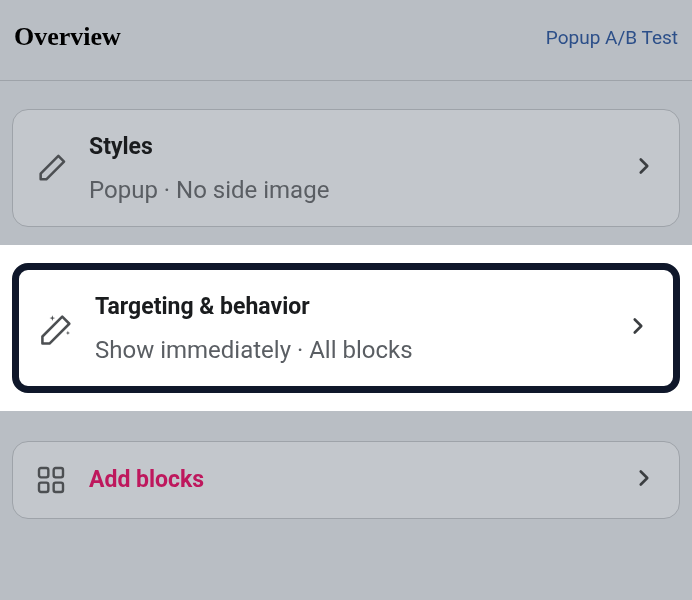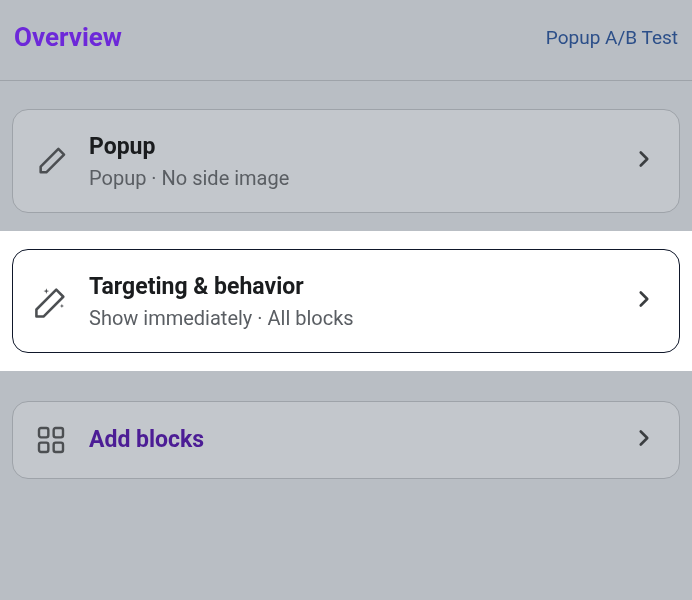--- a/index.html
+++ b/index.html
@@ -17,21 +17,22 @@
     .header {
       display: flex;
       justify-content: space-between;
       align-items: center;
       padding: 22px 14px 28px 14px;
       border-bottom: 1px solid #9ea3a9;
     }
     .overview-title {
       font-size: 26px;
       font-weight: 700;
-      color: #6d28d9;
+      color: #000000;
+      font-family: Liberation Serif, serif;
     }
     .create-ab-link {
       font-size: 19px;
       font-weight: 400;
       color: #2c4f89;
       cursor: pointer;
     }
     .content {
       padding: 0 12px;
     }
@@ -42,21 +43,21 @@
       padding: 22px 22px;
       cursor: pointer;
       margin-bottom: 0;
     }
     .card-dim {
       background: #c3c7cc;
       border: 1px solid #9ea3a9;
     }
     .card-active {
       background: #ffffff;
-      border: 1px solid #0f172a;
+      border: 7px solid #0f172a;
     }
     .card-spacer-top {
       height: 28px;
     }
     .active-wrapper {
       background: #ffffff;
       margin: 0 -12px;
       padding: 18px 12px;
     }
     .card-icon {
@@ -71,28 +72,28 @@
       flex: 1;
       margin-left: 14px;
     }
     .card-title {
       font-size: 23px;
       font-weight: 700;
       color: #1a1c1e;
       line-height: 1.3;
     }
     .card-subtitle {
-      font-size: 20px;
+      font-size: 24px;
       color: #5a5e63;
-      margin-top: 4px;
+      margin-top: 14px;
     }
     .card-title-only {
       font-size: 23px;
       font-weight: 700;
-      color: #4c1d95;
+      color: #be185d;
     }
     .chevron {
       color: #3b3e41;
       flex-shrink: 0;
     }
     .section-gap {
       height: 30px;
     }
   </style>
 </head>
@@ -107,21 +108,21 @@
 
   <div class="card-spacer-top"></div>
 
   <div class="card card-dim">
     <div class="card-icon">
       <svg width="34" height="34" viewBox="0 0 24 24" fill="none" stroke="currentColor" stroke-width="1.8" stroke-linecap="round" stroke-linejoin="round">
         <path d="M16.5 3.5l4 4L8 20H4v-4L16.5 3.5z"></path>
       </svg>
     </div>
     <div class="card-body">
-      <div class="card-title">Popup</div>
+      <div class="card-title">Styles</div>
       <div class="card-subtitle">Popup · No side image</div>
     </div>
     <div class="chevron">
       <svg width="26" height="26" viewBox="0 0 24 24" fill="none" stroke="currentColor" stroke-width="2.4" stroke-linecap="round" stroke-linejoin="round">
         <polyline points="9 18 15 12 9 6"></polyline>
       </svg>
     </div>
   </div>
 
   <div style="height:18px"></div>

